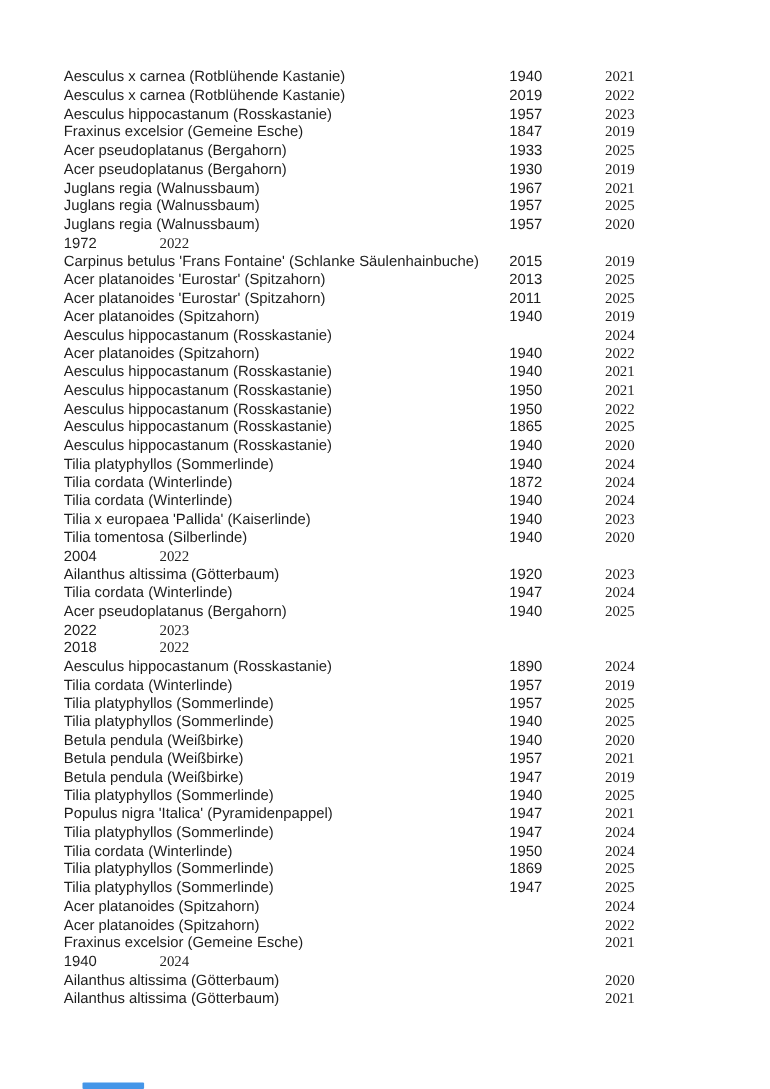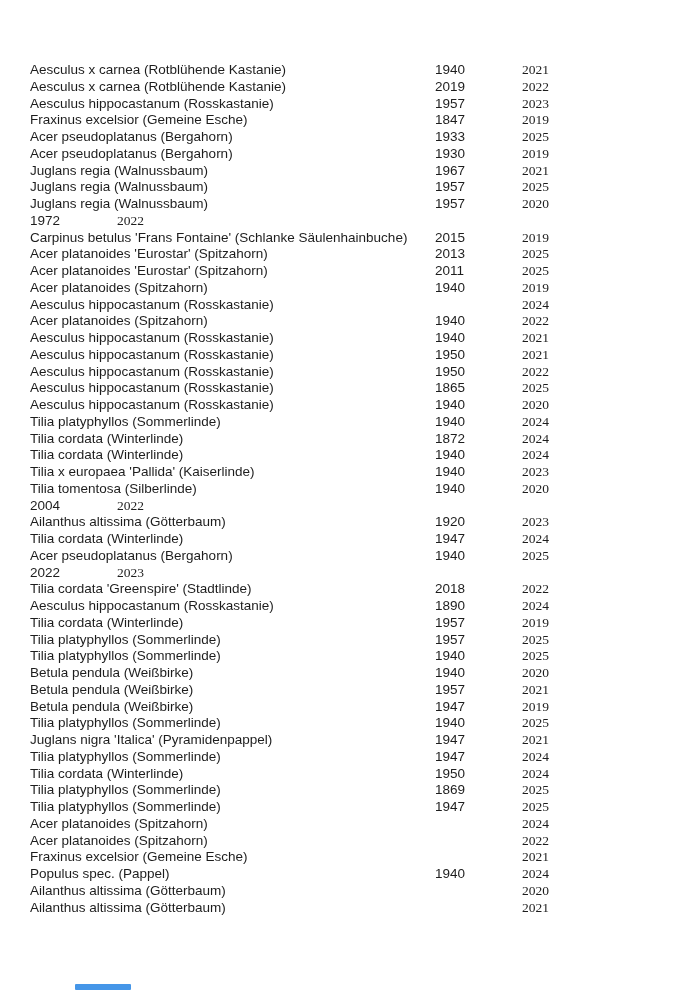--- a/index.html
+++ b/index.html
@@ -20,21 +20,21 @@
     position: absolute;
     top: 62px;
     left: 0;
     right: 0;
   }
   .row {
     display: flex;
     align-items: baseline;
     height: 16.76px;
     line-height: 16.76px;
-    padding-left: 30px;
+    padding-left: 58px;
     white-space: nowrap;
   }
   .cell-name {
     width: 405px;
     flex: 0 0 405px;
     overflow: visible;
   }
   .cell-y1 {
     width: 87px;
     flex: 0 0 87px;
@@ -202,21 +202,20 @@
     <div class="row">
       <span class="cell-name">Acer pseudoplatanus (Bergahorn)</span>
       <span class="cell-y1">1940</span>
       <span class="cell-y2">2025</span>
     </div>
     <div class="row">
       <span class="cell-y1">2022</span>
       <span class="cell-y2">2023</span>
     </div>
     <div class="row">
-      <span class="cell-name">Tilia cordata 'Greenspire' (Stadtlinde)</span>
       <span class="cell-y1">2018</span>
       <span class="cell-y2">2022</span>
     </div>
     <div class="row">
       <span class="cell-name">Aesculus hippocastanum (Rosskastanie)</span>
       <span class="cell-y1">1890</span>
       <span class="cell-y2">2024</span>
     </div>
     <div class="row">
       <span class="cell-name">Tilia cordata (Winterlinde)</span>
@@ -247,21 +246,21 @@
       <span class="cell-name">Betula pendula (Weißbirke)</span>
       <span class="cell-y1">1947</span>
       <span class="cell-y2">2019</span>
     </div>
     <div class="row">
       <span class="cell-name">Tilia platyphyllos (Sommerlinde)</span>
       <span class="cell-y1">1940</span>
       <span class="cell-y2">2025</span>
     </div>
     <div class="row">
-      <span class="cell-name">Juglans nigra 'Italica' (Pyramidenpappel)</span>
+      <span class="cell-name">Populus nigra 'Italica' (Pyramidenpappel)</span>
       <span class="cell-y1">1947</span>
       <span class="cell-y2">2021</span>
     </div>
     <div class="row">
       <span class="cell-name">Tilia platyphyllos (Sommerlinde)</span>
       <span class="cell-y1">1947</span>
       <span class="cell-y2">2024</span>
     </div>
     <div class="row">
       <span class="cell-name">Tilia cordata (Winterlinde)</span>
@@ -287,21 +286,20 @@
       <span class="cell-name">Acer platanoides (Spitzahorn)</span>
       <span class="cell-y1"></span>
       <span class="cell-y2">2022</span>
     </div>
     <div class="row">
       <span class="cell-name">Fraxinus excelsior (Gemeine Esche)</span>
       <span class="cell-y1"></span>
       <span class="cell-y2">2021</span>
     </div>
     <div class="row">
-      <span class="cell-name">Populus spec. (Pappel)</span>
       <span class="cell-y1">1940</span>
       <span class="cell-y2">2024</span>
     </div>
     <div class="row">
       <span class="cell-name">Ailanthus altissima (Götterbaum)</span>
       <span class="cell-y1"></span>
       <span class="cell-y2">2020</span>
     </div>
     <div class="row">
       <span class="cell-name">Ailanthus altissima (Götterbaum)</span>

